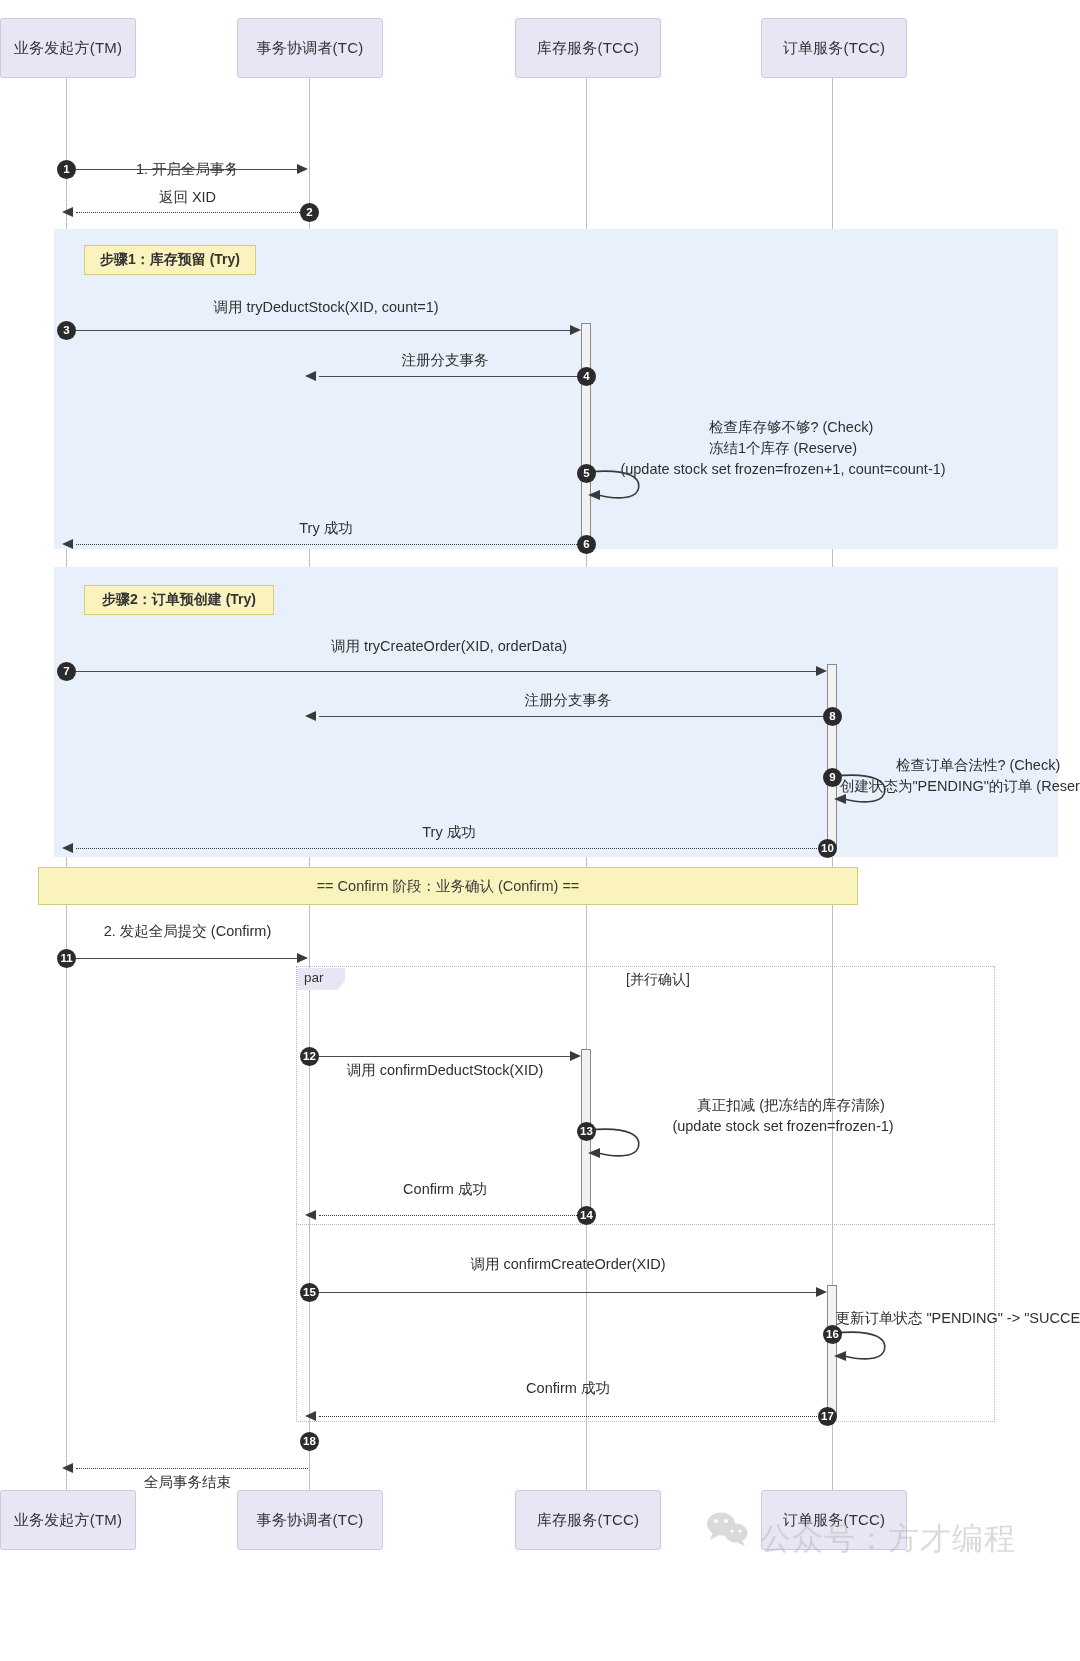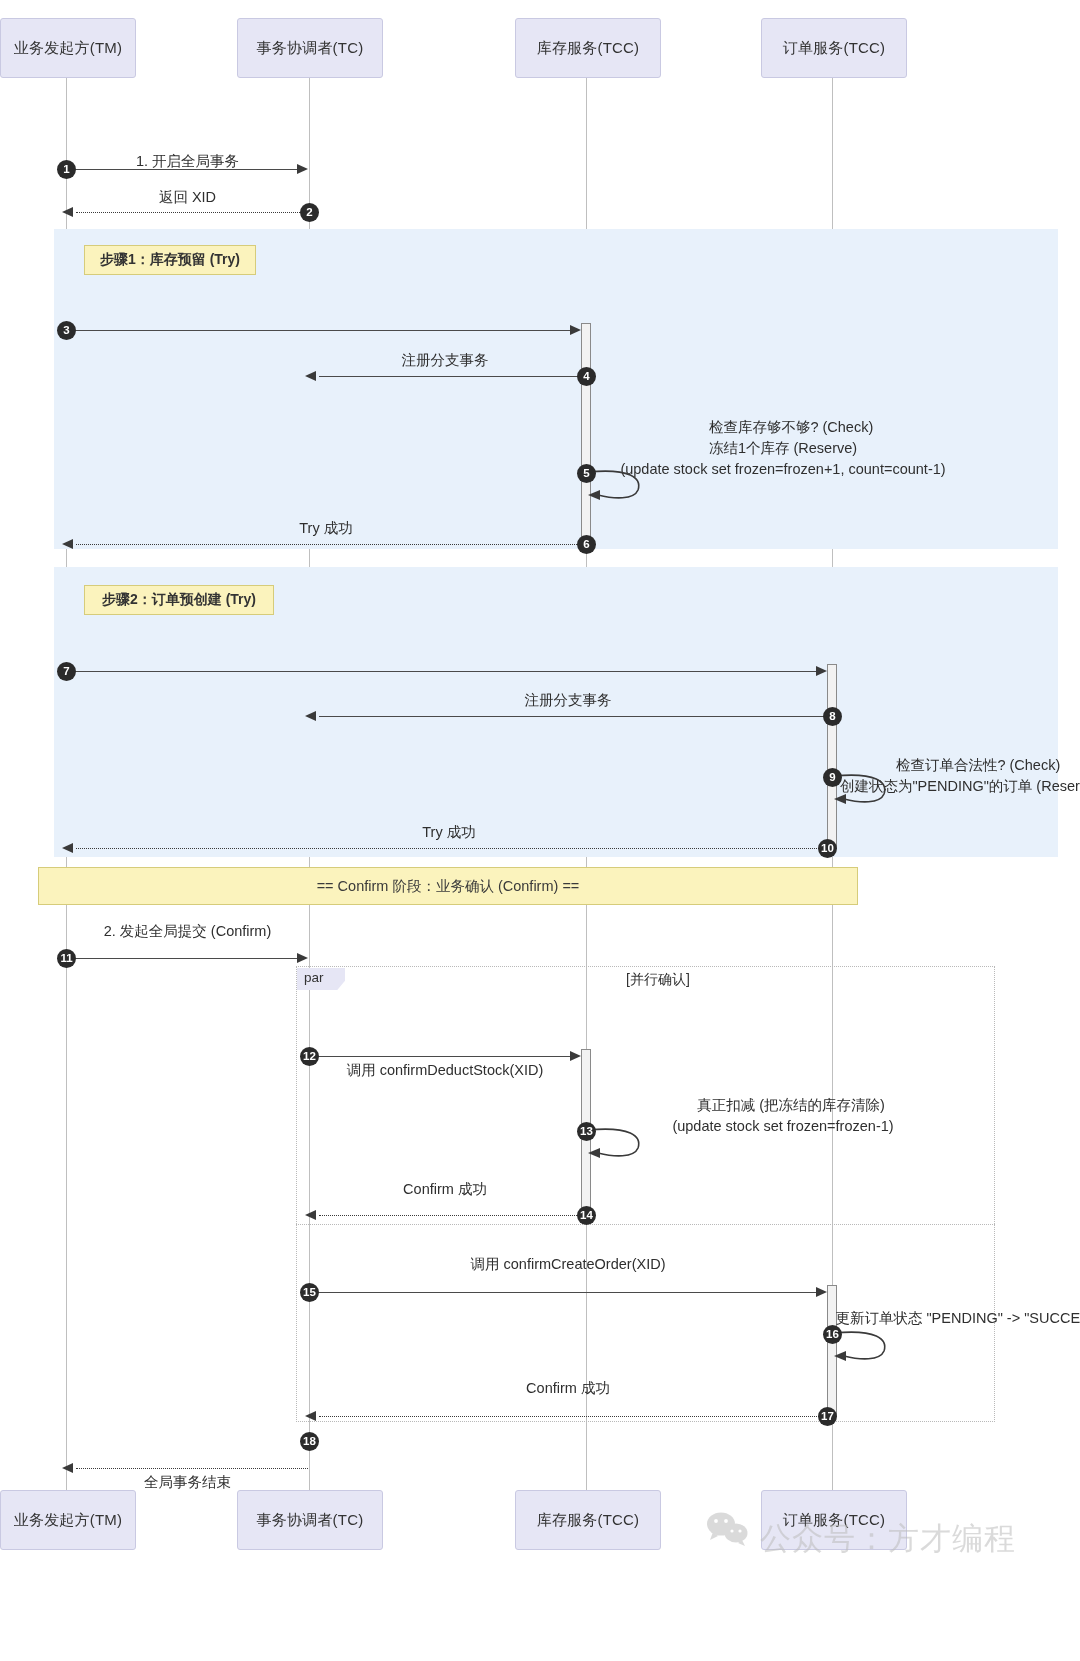--- a/index.html
+++ b/index.html
@@ -166,21 +166,21 @@
     <span>事务协调者(TC)</span>
   </div>
   <div class="participant" style="left:515px;top:18px;width:146px;height:60px;">
     <span>库存服务(TCC)</span>
   </div>
   <div class="participant" style="left:761px;top:18px;width:146px;height:60px;">
     <span>订单服务(TCC)</span>
   </div>
 
 
-  <div class="msg-label" style="left:66px;top:152px;width:243px;">
+  <div class="msg-label" style="left:66px;top:160px;width:243px;">
     <span>1. 开启全局事务</span>
   </div>
   <div class="msg-line" style="left:66px;top:169px;width:232px;"></div>
   <div class="arrowhead right" style="left:297px;top:164px;"></div>
   <div class="seqnum" style="left:57px;top:160px;">
     <span>1</span>
   </div>
 
   <div class="msg-label" style="left:66px;top:188px;width:243px;">
     <span>返回 XID</span>
@@ -190,20 +190,23 @@
   <div class="seqnum" style="left:300px;top:203px;">
     <span>2</span>
   </div>
 
   <div class="note" style="left:84px;top:245px;width:172px;height:30px;">
     <span>步骤1：库存预留 (Try)</span>
   </div>
 
   <div class="activation" style="left:581px;top:323px;width:10px;height:222px;"></div>
 
+  <div class="msg-label" style="left:66px;top:298px;width:520px;">
+    <span>调用 tryDeductStock(XID, count=1)</span>
+  </div>
   <div class="msg-line" style="left:66px;top:330px;width:505px;"></div>
   <div class="arrowhead right" style="left:570px;top:325px;"></div>
   <div class="seqnum" style="left:57px;top:321px;">
     <span>3</span>
   </div>
 
   <div class="msg-label" style="left:309px;top:351px;width:272px;">
     <span>注册分支事务</span>
   </div>
   <div class="msg-line" style="left:319px;top:376px;width:262px;"></div>
@@ -233,20 +236,23 @@
   <div class="seqnum" style="left:577px;top:535px;">
     <span>6</span>
   </div>
 
   <div class="note" style="left:84px;top:585px;width:190px;height:30px;">
     <span>步骤2：订单预创建 (Try)</span>
   </div>
 
   <div class="activation" style="left:827px;top:664px;width:10px;height:185px;"></div>
 
+  <div class="msg-label" style="left:66px;top:637px;width:766px;">
+    <span>调用 tryCreateOrder(XID, orderData)</span>
+  </div>
   <div class="msg-line" style="left:66px;top:671px;width:751px;"></div>
   <div class="arrowhead right" style="left:816px;top:666px;"></div>
   <div class="seqnum" style="left:57px;top:662px;">
     <span>7</span>
   </div>
 
   <div class="msg-label" style="left:309px;top:691px;width:518px;">
     <span>注册分支事务</span>
   </div>
   <div class="msg-line" style="left:319px;top:716px;width:508px;"></div>

